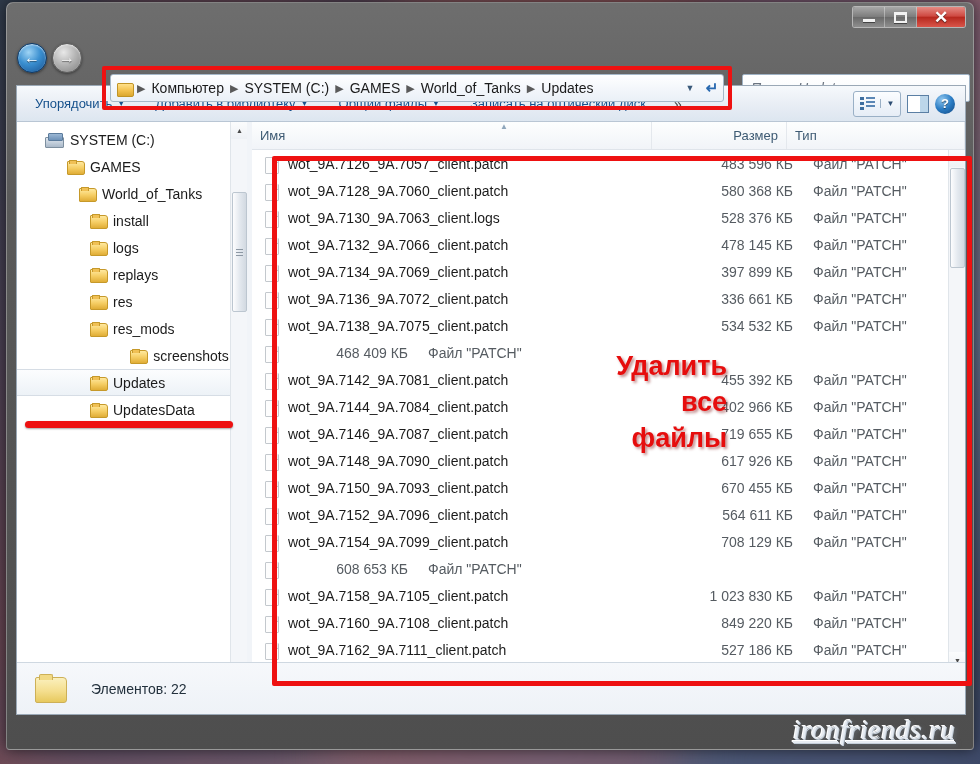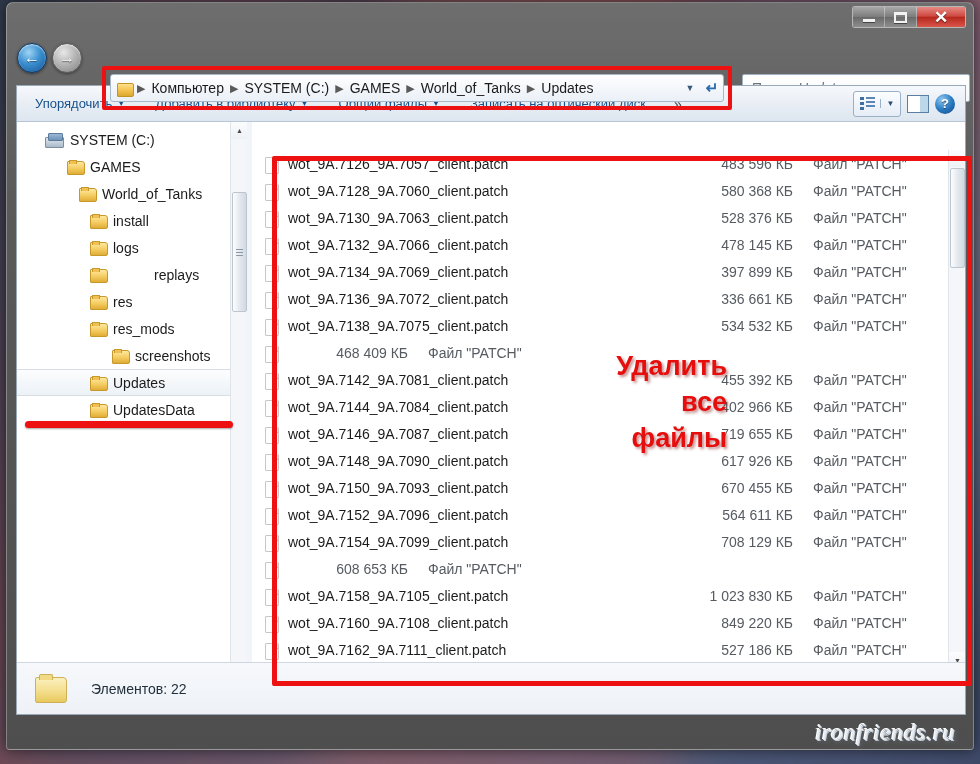--- a/index.html
+++ b/index.html
@@ -329,23 +329,23 @@
   }
   .sb-folder:after {
     content:""; position:absolute; left:4px; top:0px; width:12px; height:5px;
     background:#f2da85; border:1px solid #cdb057; border-bottom:none; border-radius:2px 2px 0 0;
   }
   .sb-text { margin-left:22px; font-size:14px; color:#23313d; }
 
   .watermark {
     position:absolute; right:18px; bottom:3px;
     font-family:"Liberation Serif", serif;
-    font-size:24px; font-style:italic; color:#e7ecf2;
+    font-size:28px; font-style:italic; color:#e7ecf2;
     text-shadow: 1px 1px 0 #c3cdd8, -1px -1px 0 #ffffff, 2px 2px 4px rgba(120,135,150,.55);
-    letter-spacing:.5px; pointer-events:none;
+    letter-spacing:.5px; pointer-events:none;text-decoration:underline;
   }
 </style>
 </head>
 <body>
 
 <div class="bg-blot bg-b1"></div>
 <div class="bg-blot bg-b2"></div>
 <div class="bg-blot bg-b3"></div>
 <div class="bg-blot bg-b4"></div>
 <div class="bg-blot bg-b5"></div>
@@ -472,33 +472,33 @@
               <span>World_of_Tanks</span>
             </div>
             <div class="tree-row" style="padding-left: 73px;">
               <span class="ti-folder"></span>
               <span>install</span>
             </div>
             <div class="tree-row" style="padding-left: 73px;">
               <span class="ti-folder"></span>
               <span>logs</span>
             </div>
-            <div class="tree-row" style="padding-left: 73px; gap: 41px;">
+            <div class="tree-row" style="padding-left: 73px;">
               <span class="ti-folder"></span>
               <span>replays</span>
             </div>
             <div class="tree-row" style="padding-left: 73px;">
               <span class="ti-folder"></span>
               <span>res</span>
             </div>
             <div class="tree-row" style="padding-left: 73px;">
               <span class="ti-folder"></span>
               <span>res_mods</span>
             </div>
-            <div class="tree-row" style="padding-left: 95px;">
+            <div class="tree-row" style="padding-left: 95px; justify-content: center;">
               <span class="ti-folder"></span>
               <span>screenshots</span>
             </div>
             <div class="tree-row selected" style="padding-left: 73px;">
               <span class="ti-folder"></span>
               <span>Updates</span>
             </div>
             <div class="tree-row" style="padding-left: 73px;">
               <span class="ti-folder"></span>
               <span>UpdatesData</span>
@@ -520,37 +520,49 @@
           <div class="sb-arrow bot">
             <span>▼</span>
           </div>
         </div>
       </div>
 
       <div class="splitter"></div>
 
       <div class="filepane">
 
+        <div class="col-header">
+          <div class="ch ch-name">
+            <span>Имя</span>
+          </div>
+          <div class="ch ch-size">
+            <span>Размер</span>
+          </div>
+          <div class="ch ch-type">
+            <span>Тип</span>
+          </div>
+          <div class="sort-mark">▲</div>
+        </div>
 
         <div class="rows" id="rows">
             <div class="frow">
               <span class="fi-file"></span>
               <span class="f-name">wot_9A.7126_9A.7057_client.patch</span>
               <span class="f-size">483 596 КБ</span>
               <span class="f-type">Файл "PATCH"</span>
             </div>
             <div class="frow">
               <span class="fi-file"></span>
               <span class="f-name">wot_9A.7128_9A.7060_client.patch</span>
               <span class="f-size">580 368 КБ</span>
               <span class="f-type">Файл "PATCH"</span>
             </div>
             <div class="frow">
               <span class="fi-file"></span>
-              <span class="f-name">wot_9A.7130_9A.7063_client.patch</span>
+              <span class="f-name">wot_9A.7130_9A.7063_client.logs</span>
               <span class="f-size">528 376 КБ</span>
               <span class="f-type">Файл "PATCH"</span>
             </div>
             <div class="frow">
               <span class="fi-file"></span>
               <span class="f-name">wot_9A.7132_9A.7066_client.patch</span>
               <span class="f-size">478 145 КБ</span>
               <span class="f-type">Файл "PATCH"</span>
             </div>
             <div class="frow">

